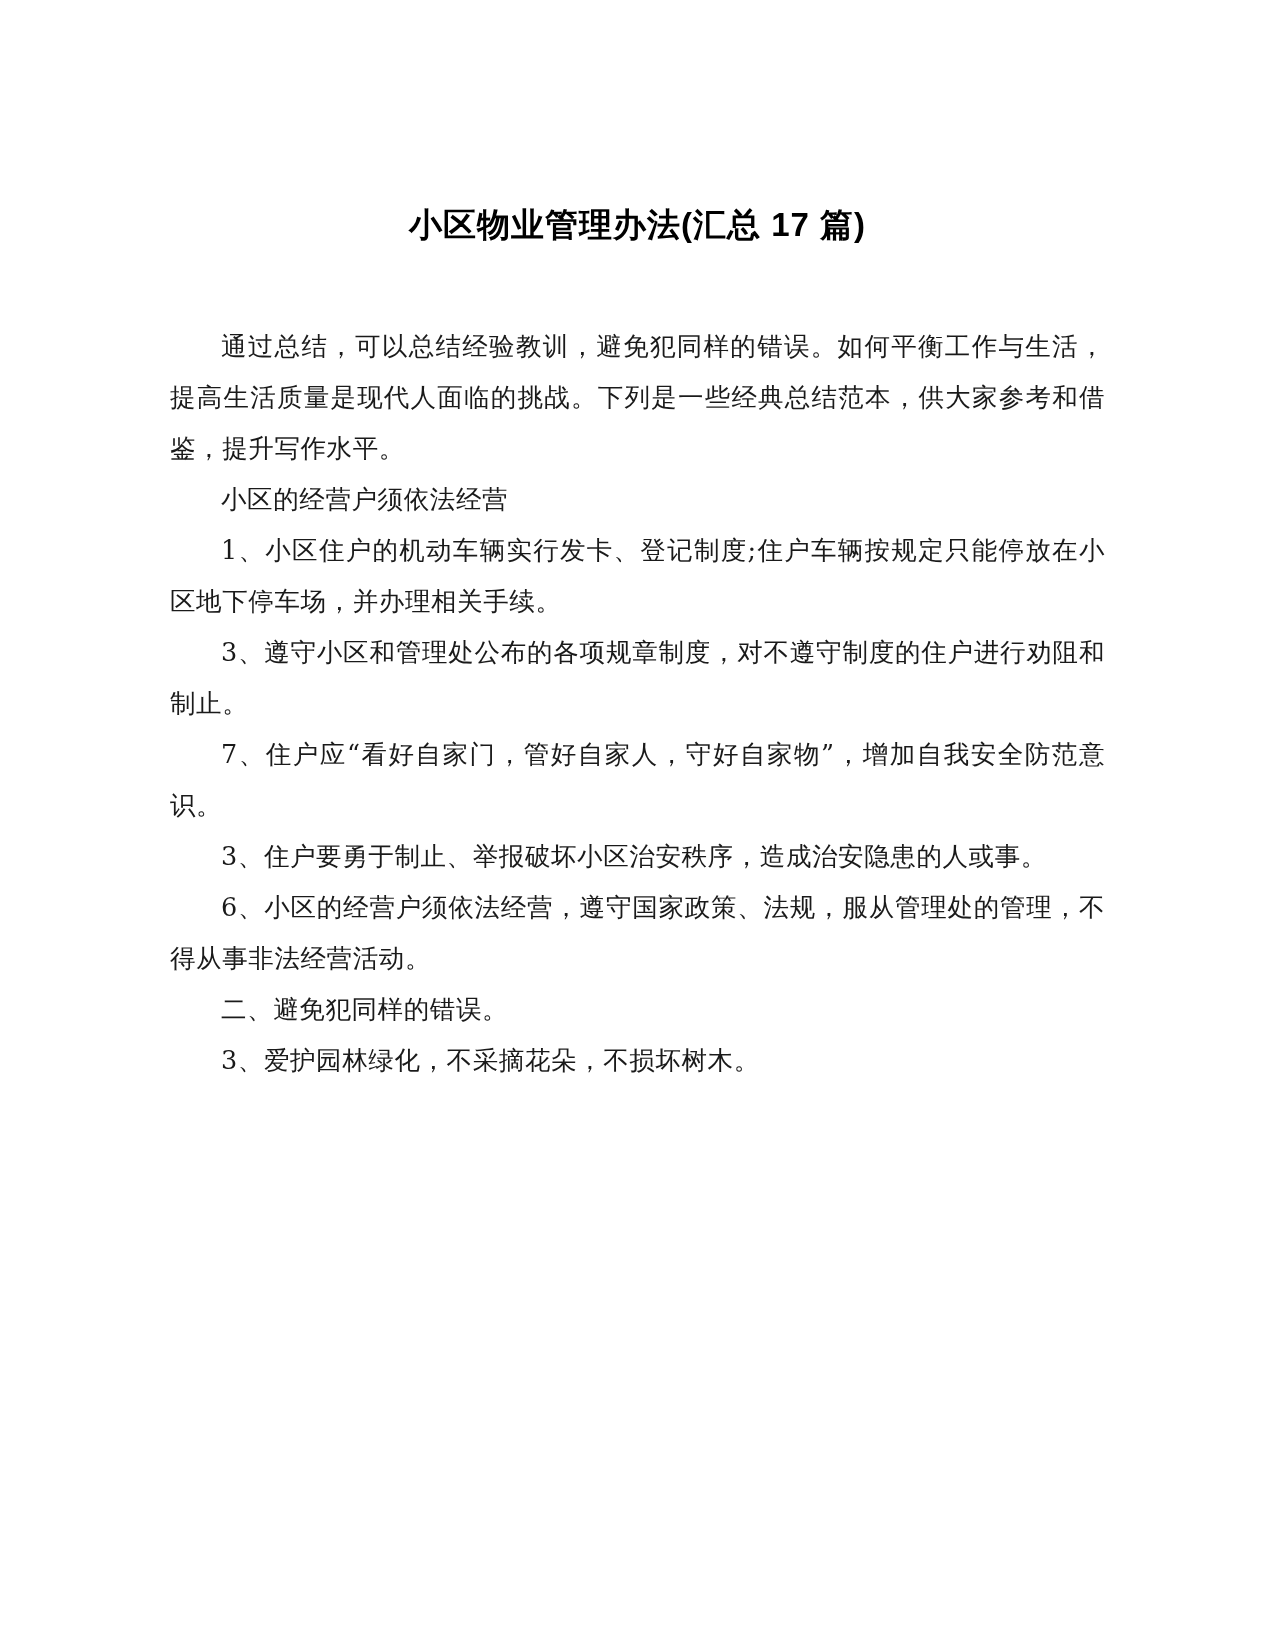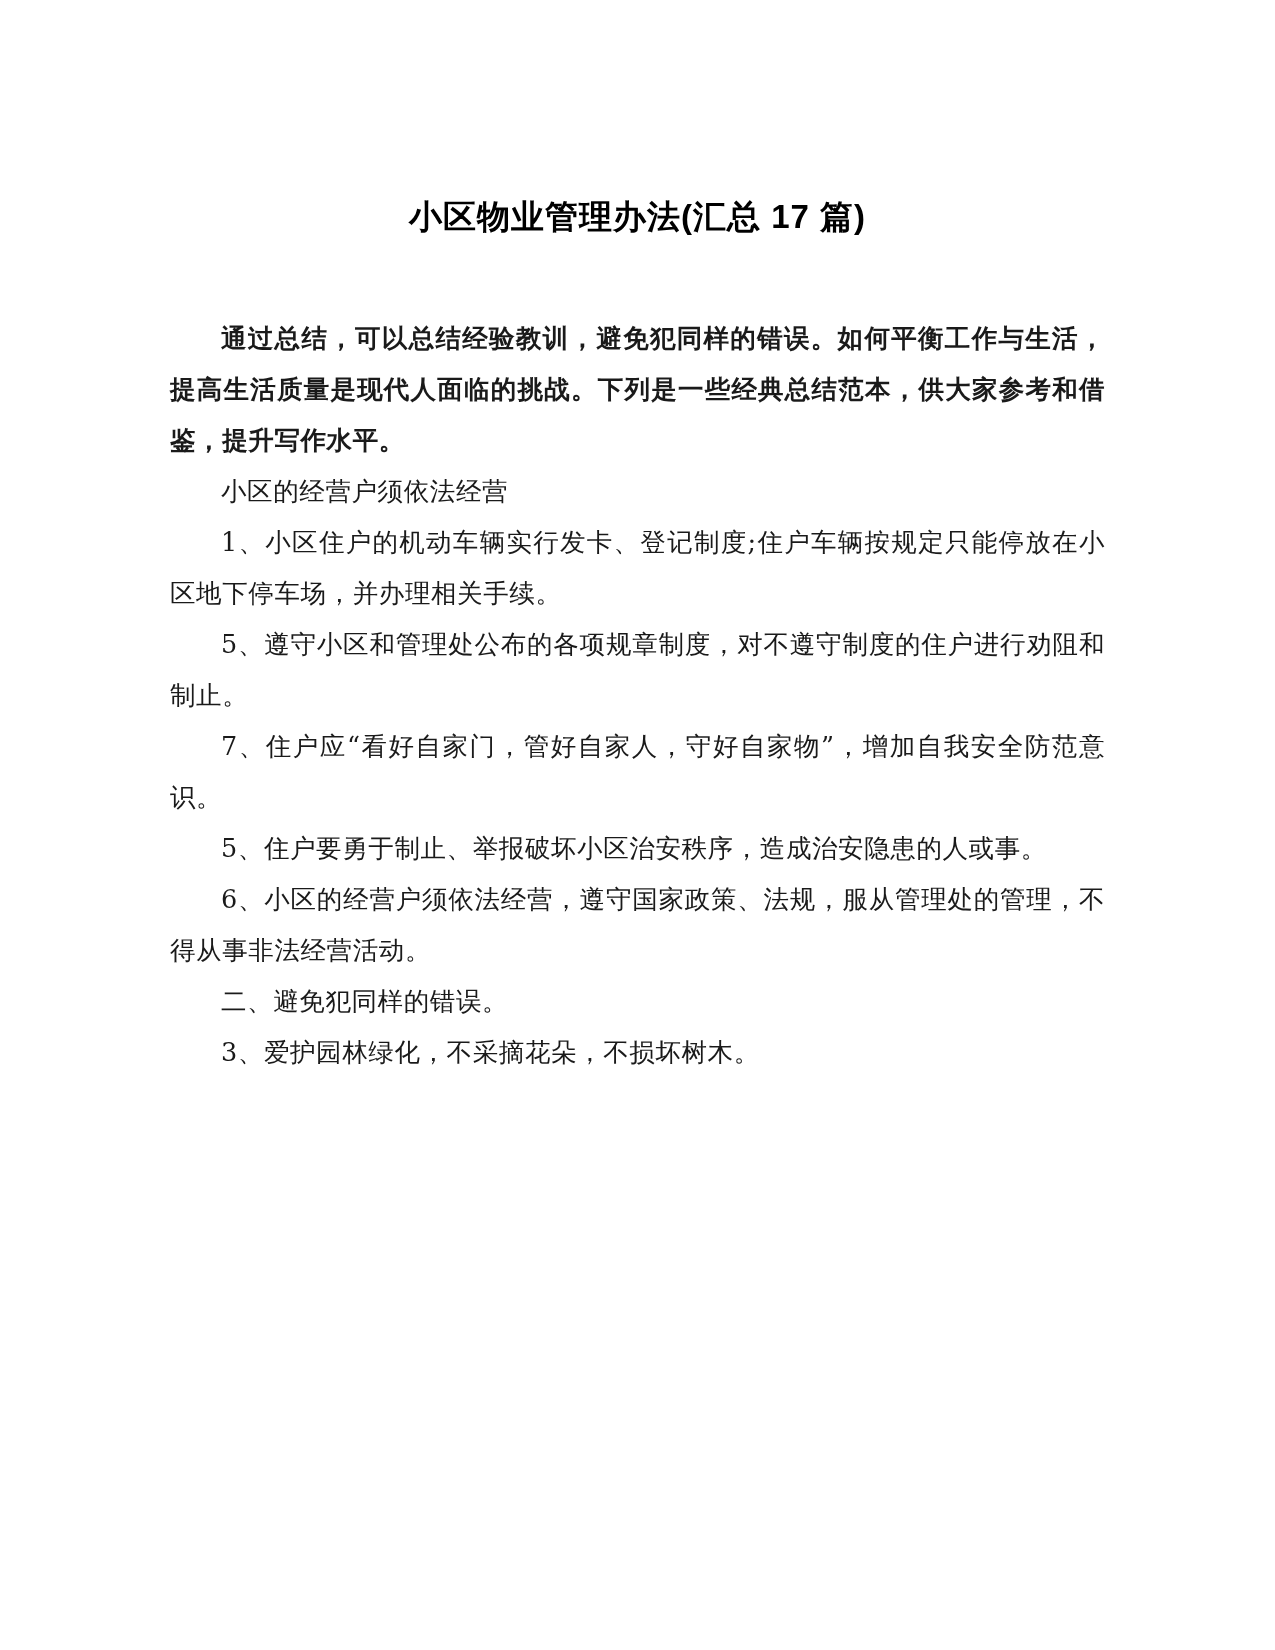--- a/index.html
+++ b/index.html
@@ -13,21 +13,21 @@
     margin: 0 auto;
     background: #ffffff;
     position: relative;
     box-sizing: border-box;
     padding: 0;
     overflow: hidden;
   }
   .doc-body {
     position: absolute;
     left: 170px;
-    top: 0;
+    top: 8px;
     width: 935px;
   }
   .doc-title {
     font-family: "Liberation Sans", sans-serif;
     font-size: 33px;
     font-weight: bold;
     color: #000000;
     text-align: center;
     margin-top: 196px;
     letter-spacing: 1px;
@@ -39,46 +39,45 @@
     color: #1a1a1a;
     line-height: 51px;
     text-align: justify;
     text-justify: inter-ideograph;
     margin: 0;
     text-indent: 2em;
     letter-spacing: 0.6px;
   }
   .para.first-block {
     margin-top: 74px;
-    font-weight: bold;
   }
   .para + .para {
     margin-top: 0;
   }
 </style>
 </head>
 <body>
 
 <div class="page">
   <div class="doc-body">
 
     <h1 class="doc-title">小区物业管理办法(汇总 17 篇)</h1>
 
     <p class="para first-block">通过总结，可以总结经验教训，避免犯同样的错误。如何平衡工作与生活，提高生活质量是现代人面临的挑战。下列是一些经典总结范本，供大家参考和借鉴，提升写作水平。</p>
 
     <p class="para">小区的经营户须依法经营</p>
 
     <p class="para">1、小区住户的机动车辆实行发卡、登记制度;住户车辆按规定只能停放在小区地下停车场，并办理相关手续。</p>
 
 
-    <p class="para">5、遵守小区和管理处公布的各项规章制度，对不遵守制度的住户进行劝阻和制止。</p>
+    <p class="para">3、遵守小区和管理处公布的各项规章制度，对不遵守制度的住户进行劝阻和制止。</p>
 
     <p class="para">7、住户应“看好自家门，管好自家人，守好自家物”，增加自我安全防范意识。</p>
 
-    <p class="para">5、住户要勇于制止、举报破坏小区治安秩序，造成治安隐患的人或事。</p>
+    <p class="para">3、住户要勇于制止、举报破坏小区治安秩序，造成治安隐患的人或事。</p>
 
     <p class="para">6、小区的经营户须依法经营，遵守国家政策、法规，服从管理处的管理，不得从事非法经营活动。</p>
 
     <p class="para">二、避免犯同样的错误。</p>
 
     <p class="para">3、爱护园林绿化，不采摘花朵，不损坏树木。</p>
 
   </div>
 </div>
 

